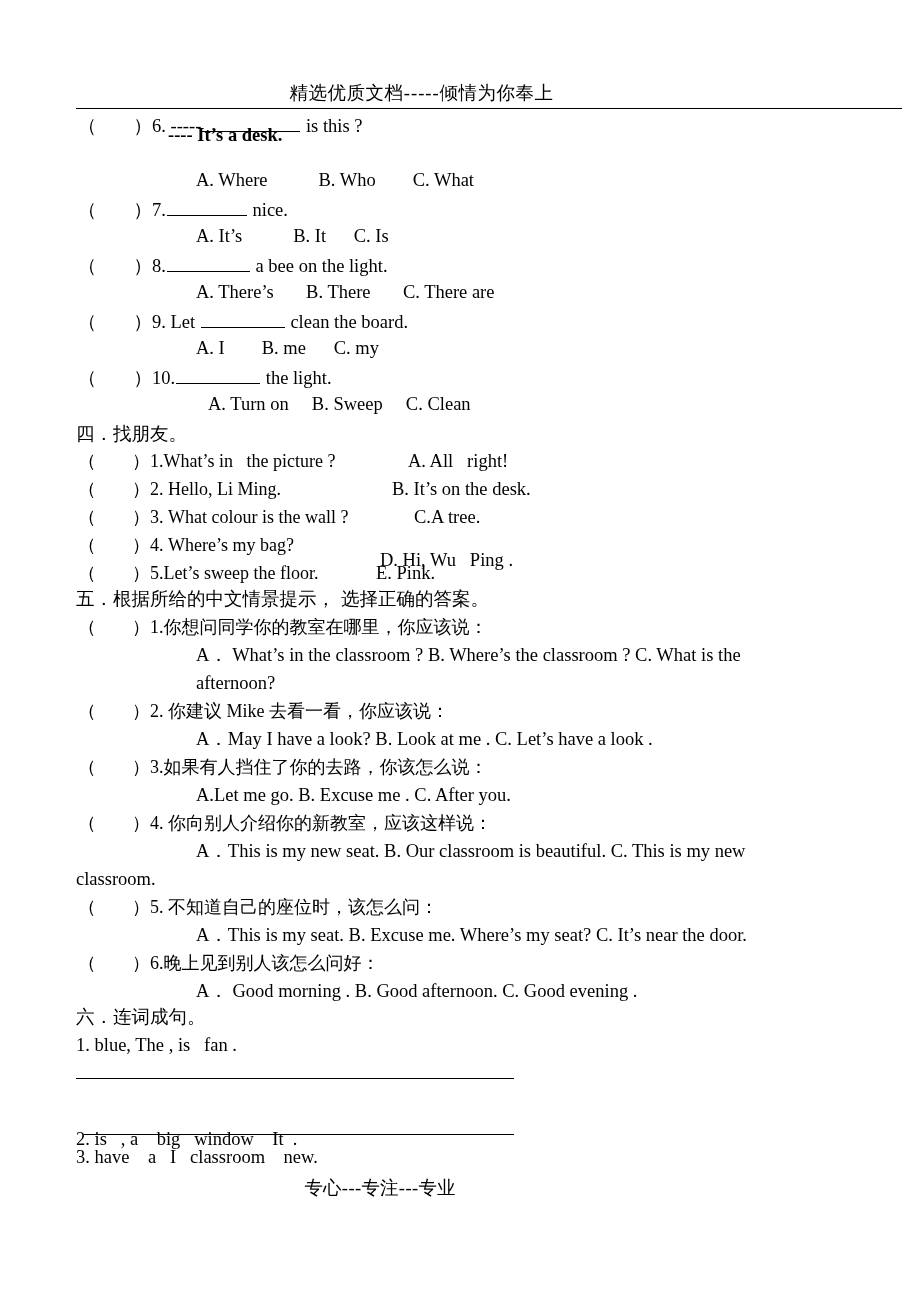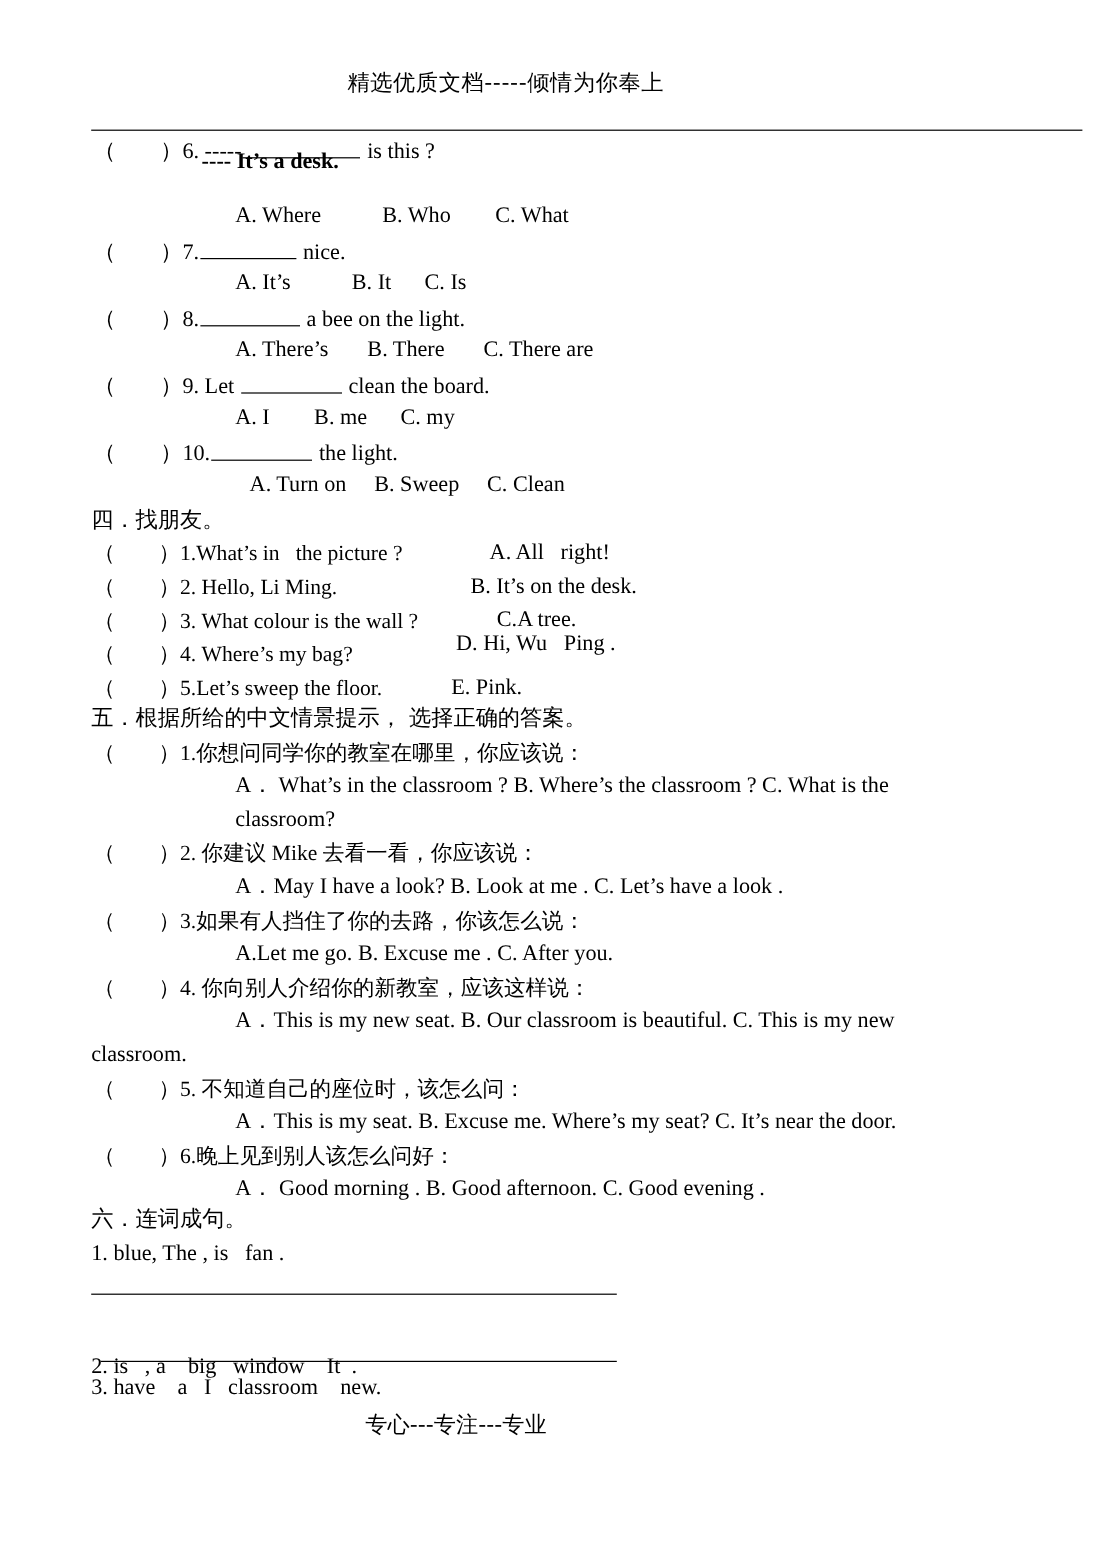--- a/index.html
+++ b/index.html
@@ -19,21 +19,21 @@
     position: absolute;
     left: 0; top: 0;
     width: 920px;
     height: 1300px;
   }
 
   
   .doc-header {
     position: absolute;
     left: 0;
-    top: 53px;
+    top: 76px;
     width: 843px;
     text-align: center;
     font-size: 27px;
     line-height: 34px;
     letter-spacing: 0.5px;
     white-space: nowrap;
   }
   .header-rule {
     position: absolute;
     left: 76px;
@@ -130,30 +130,30 @@
   <div class="row cn" style="left:78px; top:450px;">（        ）1.What’s in   the picture ?</div>
   <div class="row" style="left:408px; top:450px;">A. All   right!</div>
 
   <div class="row cn" style="left:78px; top:478px;">（        ）2. Hello, Li Ming.</div>
   <div class="row" style="left:392px; top:478px;">B. It’s on the desk.</div>
 
   <div class="row cn" style="left:78px; top:506px;">（        ）3. What colour is the wall ?</div>
   <div class="row" style="left:414px; top:506px;">C.A tree.</div>
 
   <div class="row cn" style="left:78px; top:534px;">（        ）4. Where’s my bag?</div>
-  <div class="row" style="left:380px; top:526px;">D. Hi, Wu   Ping .</div>
+  <div class="row" style="left:380px; top:549px;">D. Hi, Wu   Ping .</div>
 
   <div class="row cn" style="left:78px; top:562px;">（        ）5.Let’s sweep the floor.</div>
   <div class="row" style="left:376px; top:562px;">E. Pink.</div>
 
   <div class="row cnhdr" style="left:76px; top:588px;">五．根据所给的中文情景提示， 选择正确的答案。</div>
 
   <div class="row cn" style="left:78px; top:616px;">（        ）1.你想问同学你的教室在哪里，你应该说：</div>
   <div class="just" style="left:196px; top:644px;">A．   What’s  in  the  classroom  ?    B. Where’s  the  classroom  ?    C.  What  is  the</div>
-  <div class="just" style="left:196px; top:672px;">classroom?</div>
+  <div class="just" style="left:196px; top:672px;">afternoon?</div>
 
   <div class="row cn" style="left:78px; top:700px;">（        ）2. 你建议 Mike 去看一看，你应该说：</div>
   <div class="just" style="left:196px; top:728px;">A．May I have a look?     B. Look at me .    C. Let’s have a look .</div>
 
   <div class="row cn" style="left:78px; top:756px;">（        ）3.如果有人挡住了你的去路，你该怎么说：</div>
   <div class="just" style="left:196px; top:784px;">A.Let me go.     B. Excuse   me .     C. After you.</div>
 
   <div class="row cn" style="left:78px; top:812px;">（        ）4. 你向别人介绍你的新教室，应该这样说：</div>
   <div class="just" style="left:196px; top:840px;">A．This  is  my  new  seat.      B. Our  classroom  is  beautiful.     C.  This  is  my  new</div>
   <div class="just" style="left:76px; top:868px;">classroom.</div>

